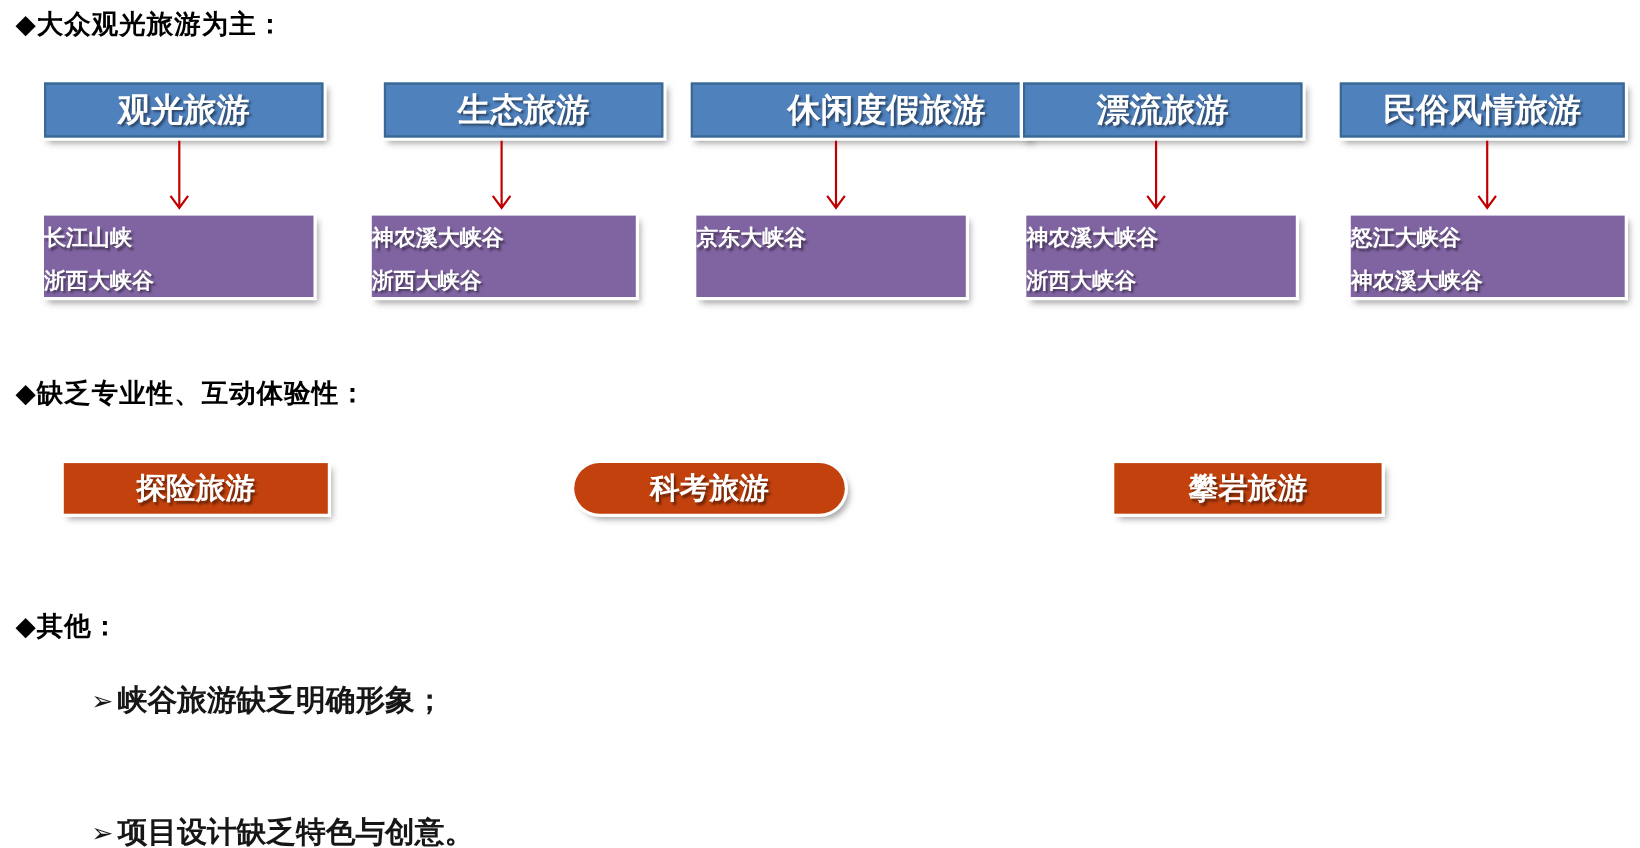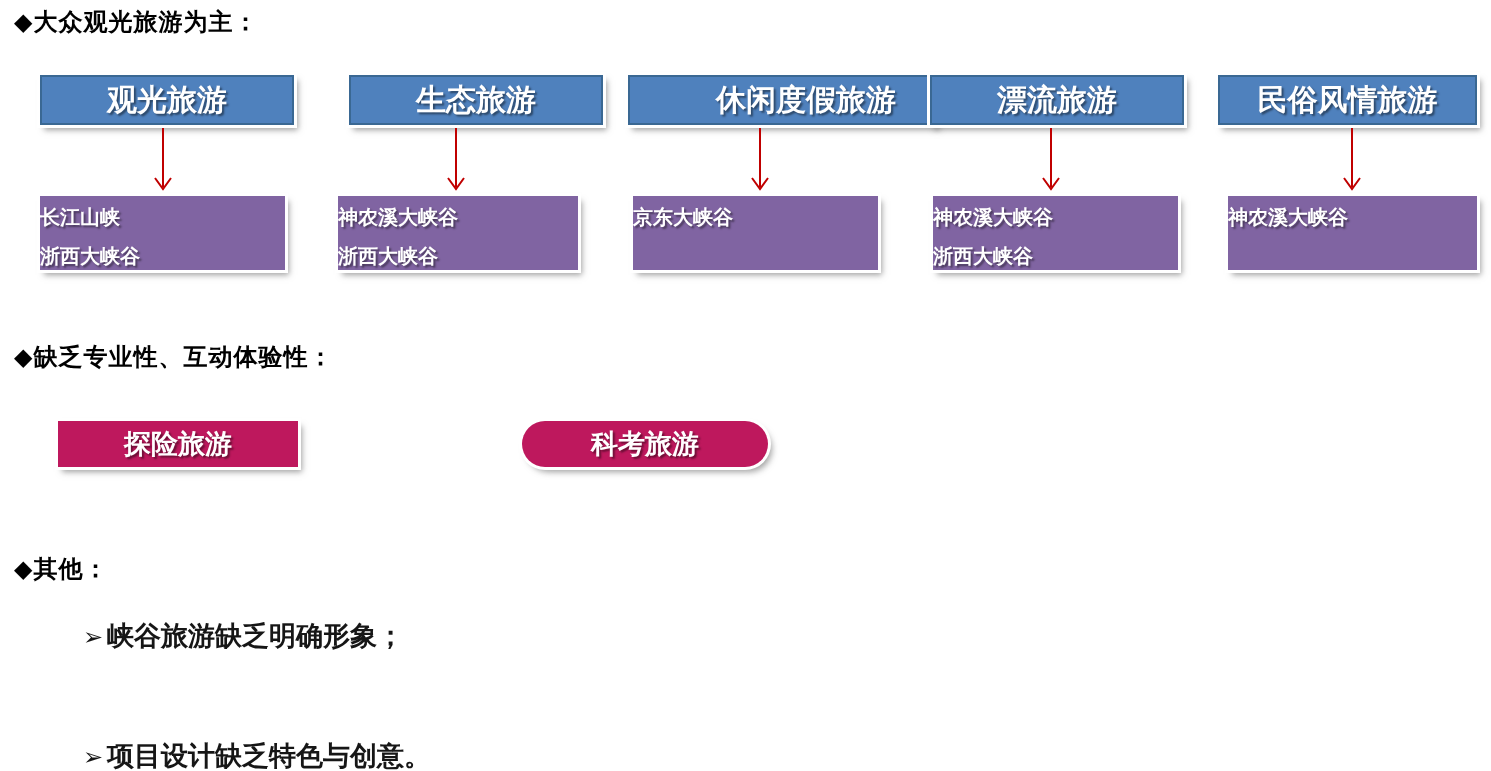--- a/index.html
+++ b/index.html
@@ -83,21 +83,21 @@
   #purple-2 { left: 338px;  width: 240px; }
   #purple-3 { left: 633px;  width: 245px; }
   #purple-4 { left: 933px;  width: 245px; }
   #purple-5 { left: 1228px; width: 249px; }
 
   .redbox {
     position: absolute;
     top: 421px;
     height: 46px;
     box-sizing: border-box;
-    background: #be185d;
+    background: #c2410c;
     box-shadow: 0 0 0 3px #ffffff, 4px 5px 6px rgba(110,110,110,0.65);
     color: #ffffff;
     font-weight: bold;
     font-size: 27px;
     display: flex;
     align-items: center;
     justify-content: center;
     text-shadow: 2px 2px 2px rgba(0,0,0,0.45);
     white-space: nowrap;
   }
@@ -171,31 +171,35 @@
   </div>
   <div class="purplebox" id="purple-3">
     <div>京东大峡谷</div>
     <div></div>
   </div>
   <div class="purplebox" id="purple-4">
     <div>神农溪大峡谷</div>
     <div>浙西大峡谷</div>
   </div>
   <div class="purplebox" id="purple-5">
+    <div>怒江大峡谷</div>
     <div>神农溪大峡谷</div>
   </div>
 
   <div class="heading" id="heading-2">◆缺乏专业性、互动体验性：</div>
 
   <div class="redbox" id="red-1">
     <span>探险旅游</span>
   </div>
   <div class="redbox" id="red-2">
     <span>科考旅游</span>
   </div>
+  <div class="redbox" id="red-3">
+    <span>攀岩旅游</span>
+  </div>
 
   <div class="heading" id="heading-3">◆其他：</div>
 
   <div class="bullet" id="bullet-1">
     <span class="glyph">➢</span><span>峡谷旅游缺乏明确形象；</span>
   </div>
   <div class="bullet" id="bullet-3">
     <span class="glyph">➢</span><span>项目设计缺乏特色与创意。</span>
   </div>
 

